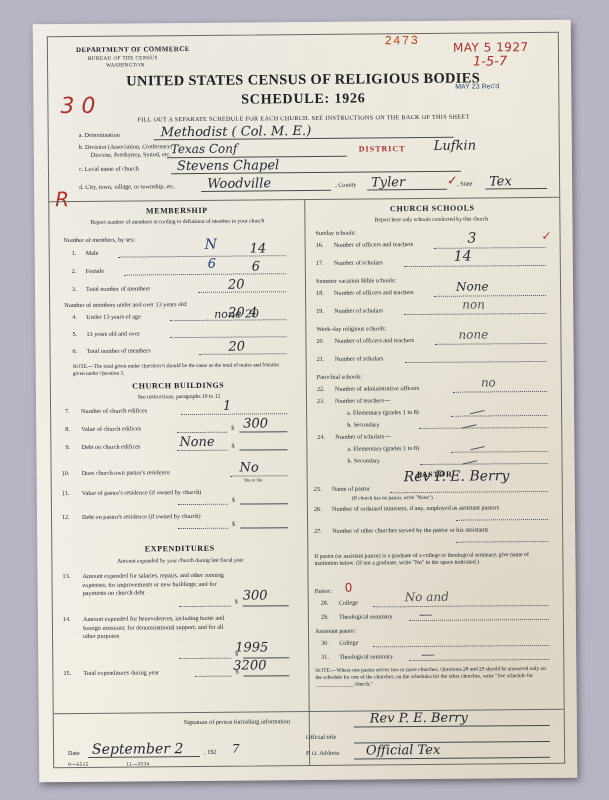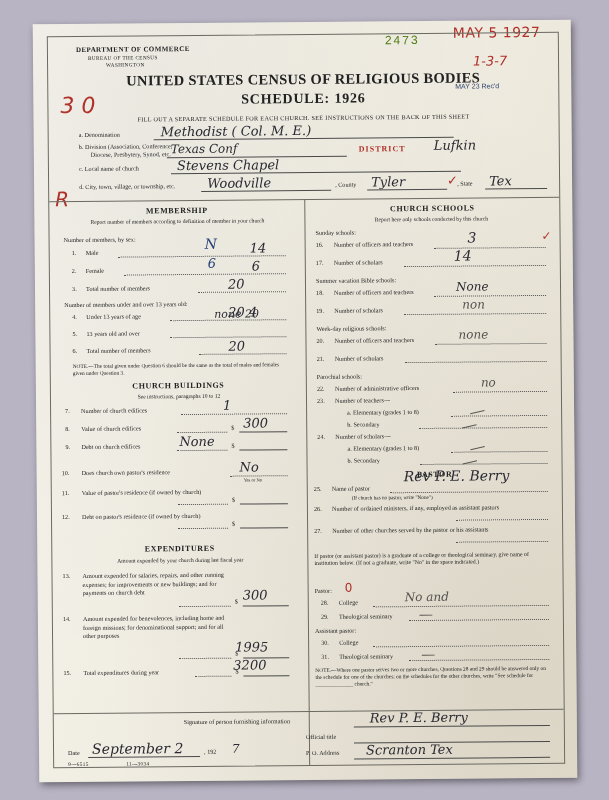--- a/index.html
+++ b/index.html
@@ -53,24 +53,24 @@
   .hdr-rule{position:absolute;border-bottom:1px solid #6b6a62;}
   .fieldline{position:absolute;border-bottom:1px solid #4a4a4a;height:0;}
 </style>
 </head>
 <body>
 
 <div id="page">
 
   <div class="paper">
 
-    <div class="hw red" style="left:420px;top:4px;font-size:14px;letter-spacing:.5px;">MAY 5   1927</div>
-    <div class="hw red" style="left:440px;top:33px;font-size:13px;font-style:italic;">1-3-7</div>
+    <div class="hw red" style="left:420px;top:20px;font-size:12px;letter-spacing:.5px;">MAY 5   1927</div>
+    <div class="hw red" style="left:440px;top:33px;font-size:13px;font-style:italic;">1-5-7</div>
     <div class="hw" style="left:422px;top:62px;font-size:7px;color:#2b3f6e;font-style:normal;font-family:'Liberation Sans',sans-serif;">MAY  23  Rec'd</div>
-    <div class="hw" style="left:352px;top:12px;font-size:12px;color:#4d7c0f;letter-spacing:2px;font-style:normal;font-family:'Liberation Sans',sans-serif;">2473</div>
+    <div class="hw" style="left:352px;top:12px;font-size:12px;color:#c2410c;letter-spacing:2px;font-style:normal;font-family:'Liberation Sans',sans-serif;">2473</div>
 
     <div class="inner">
 
       <div class="t tiny bold" style="left:28px;top:9px;font-size:7px;">DEPARTMENT OF COMMERCE</div>
       <div class="t tiny" style="left:40px;top:18px;">BUREAU OF THE CENSUS</div>
       <div class="t tiny" style="left:58px;top:25px;">WASHINGTON</div>
 
       <div class="t bold center" style="left:0;top:36px;width:510px;font-size:14.5px;letter-spacing:.3px;">UNITED STATES CENSUS OF RELIGIOUS BODIES</div>
       <div class="t bold center" style="left:0;top:56px;width:510px;font-size:14px;letter-spacing:.8px;">SCHEDULE: 1926</div>
       <div class="t center" style="left:0;top:79px;width:510px;font-size:6.2px;letter-spacing:.3px;">FILL OUT A SEPARATE SCHEDULE FOR EACH CHURCH.   SEE INSTRUCTIONS ON THE BACK OF THIS SHEET</div>
@@ -322,21 +322,21 @@
 
       <div class="t sm" style="left:130px;top:682px;text-align:center;">Signature of person furnishing information</div>
       <div class="fieldline" style="left:300px;top:692px;width:196px;"></div>
       <div class="hw" style="left:316px;top:676px;font-size:13px;">Rev P. E. Berry</div>
 
       <div class="t sm" style="left:252px;top:698px;">Official title</div>
       <div class="fieldline" style="left:300px;top:708px;width:196px;"></div>
 
       <div class="t sm" style="left:252px;top:714px;">P. O. Address</div>
       <div class="fieldline" style="left:300px;top:724px;width:196px;"></div>
-      <div class="hw" style="left:312px;top:708px;font-size:13px;">Scranton Tex</div>
+      <div class="hw" style="left:312px;top:708px;font-size:13px;">Official Tex</div>
 
       <div class="t sm" style="left:14px;top:712px;">Date</div>
       <div class="fieldline" style="left:34px;top:720px;width:112px;"></div>
       <div class="hw" style="left:38px;top:704px;font-size:14px;">September 2</div>
       <div class="t sm" style="left:150px;top:712px;">, 192</div>
       <div class="hw" style="left:178px;top:706px;font-size:12px;">7</div>
 
       <div class="t tiny" style="left:14px;top:724px;">9—6515</div>
       <div class="t tiny" style="left:72px;top:724px;">11—3034</div>
 

